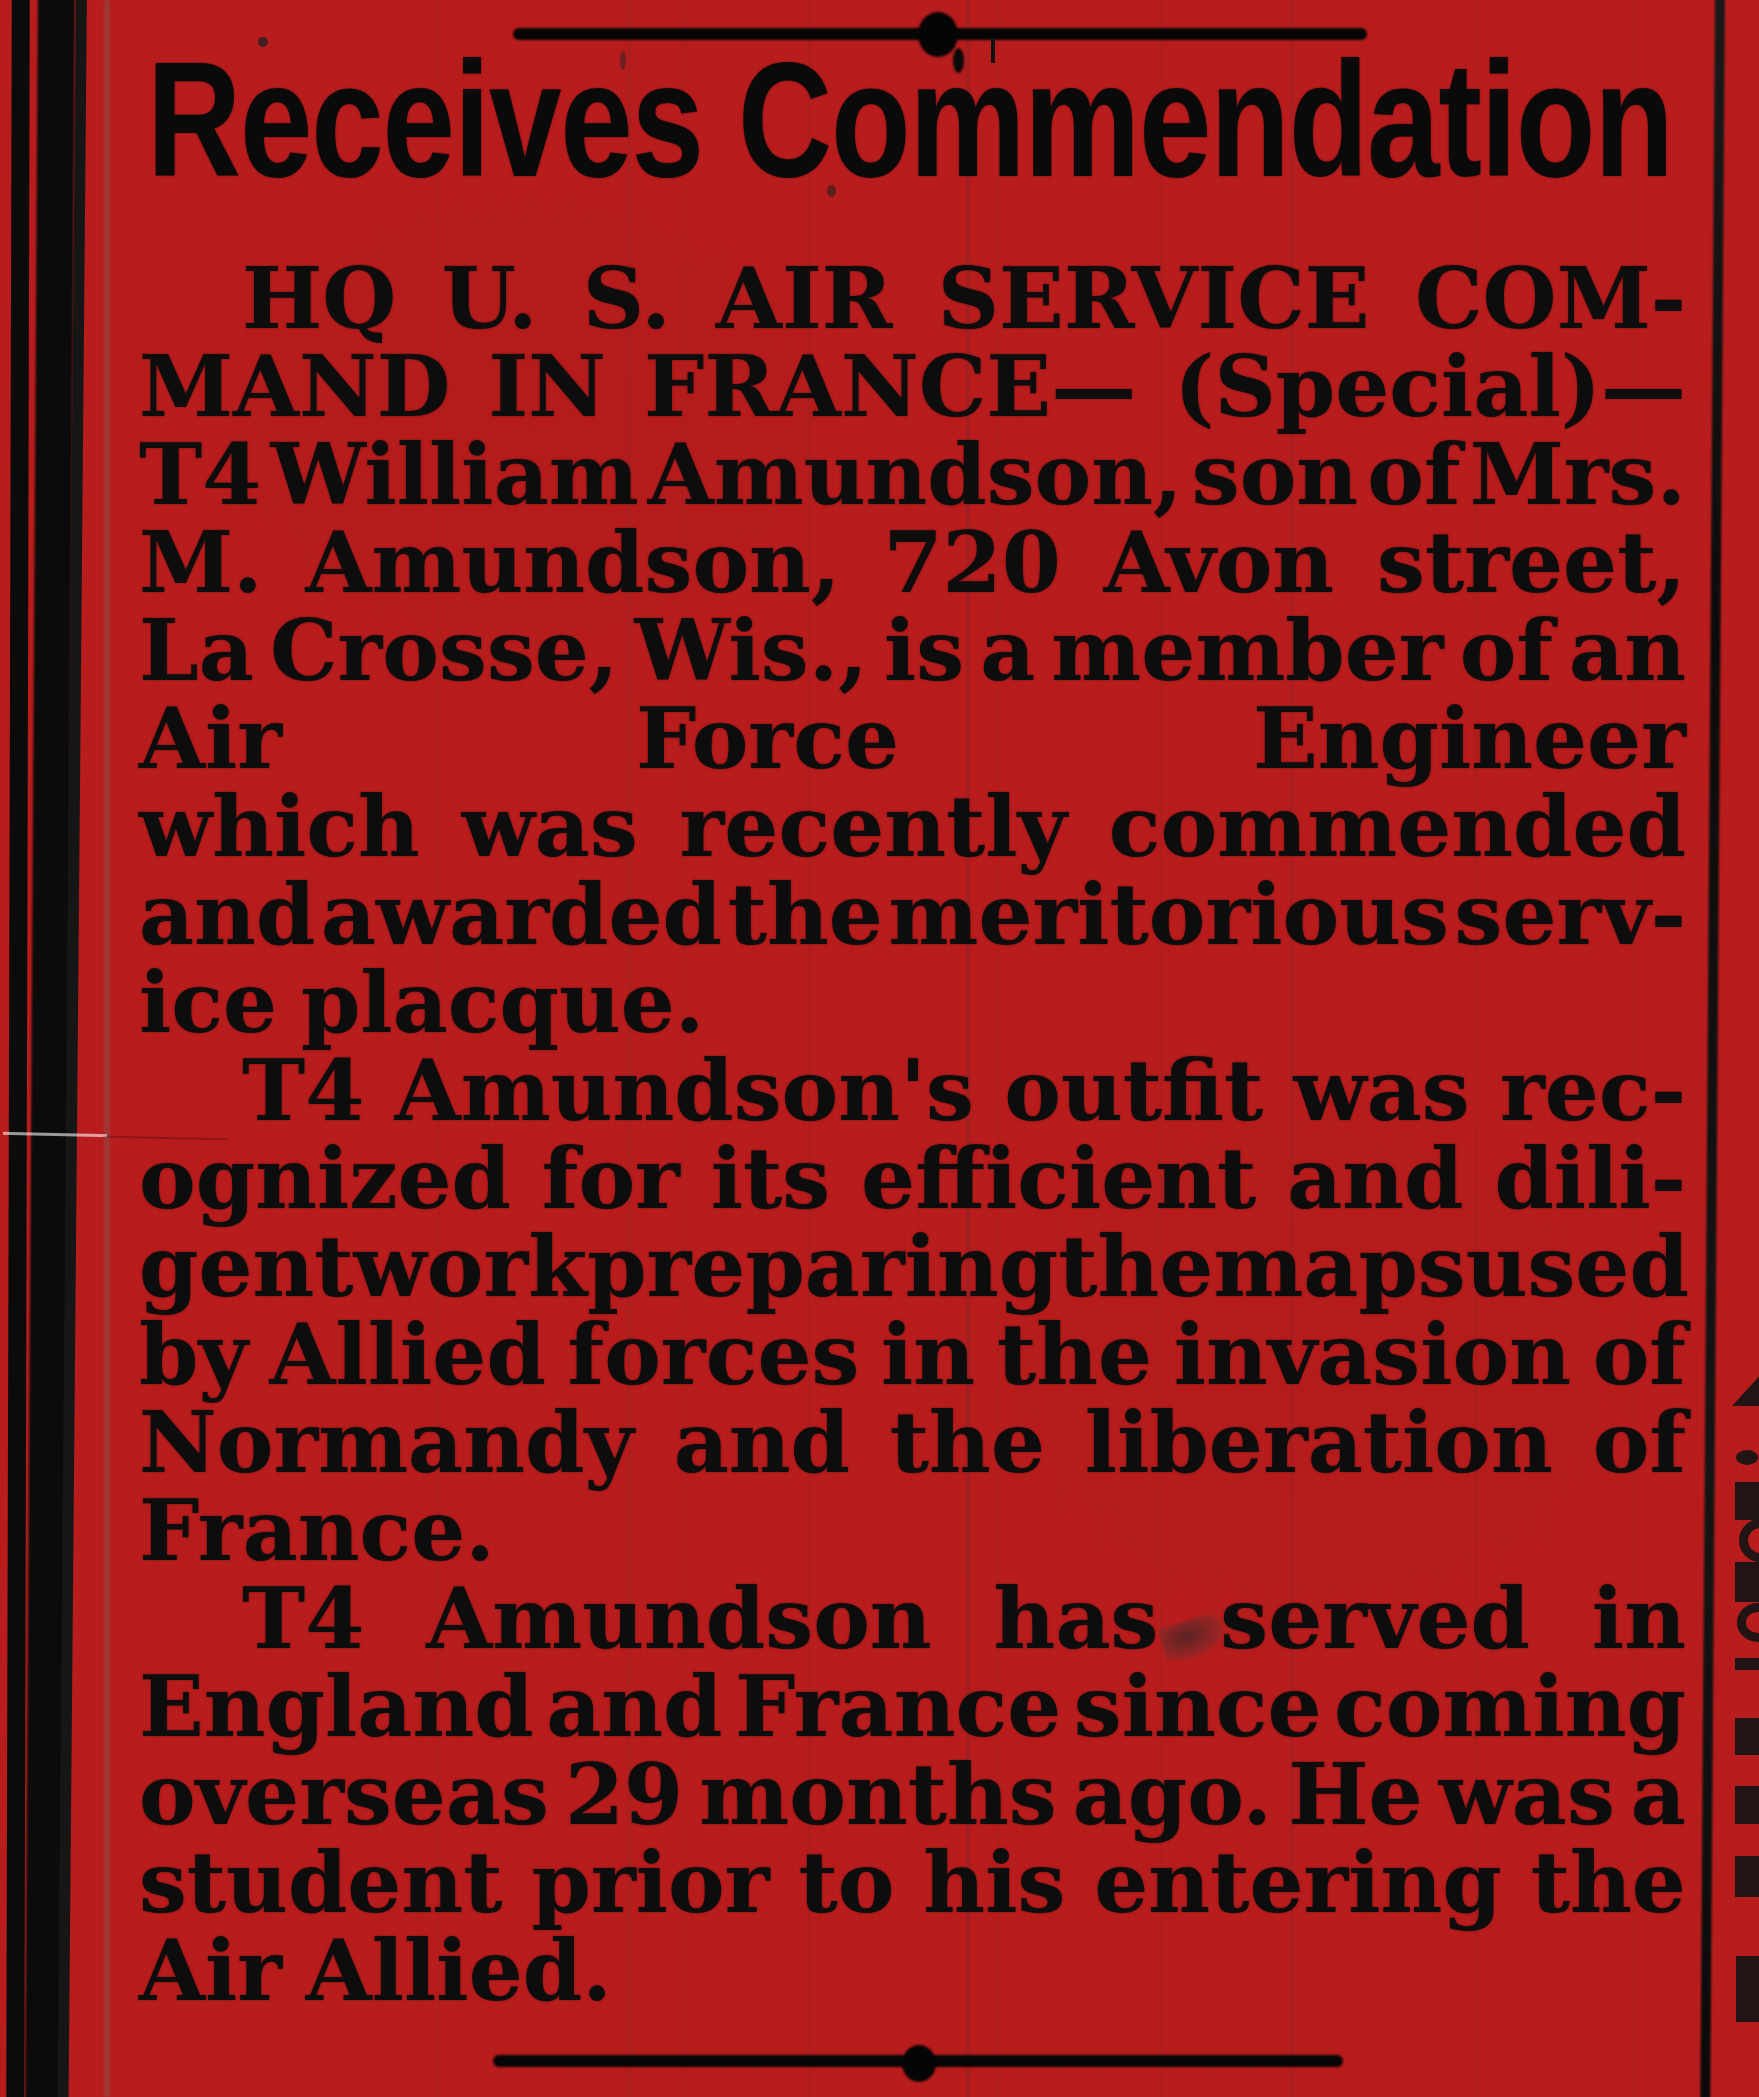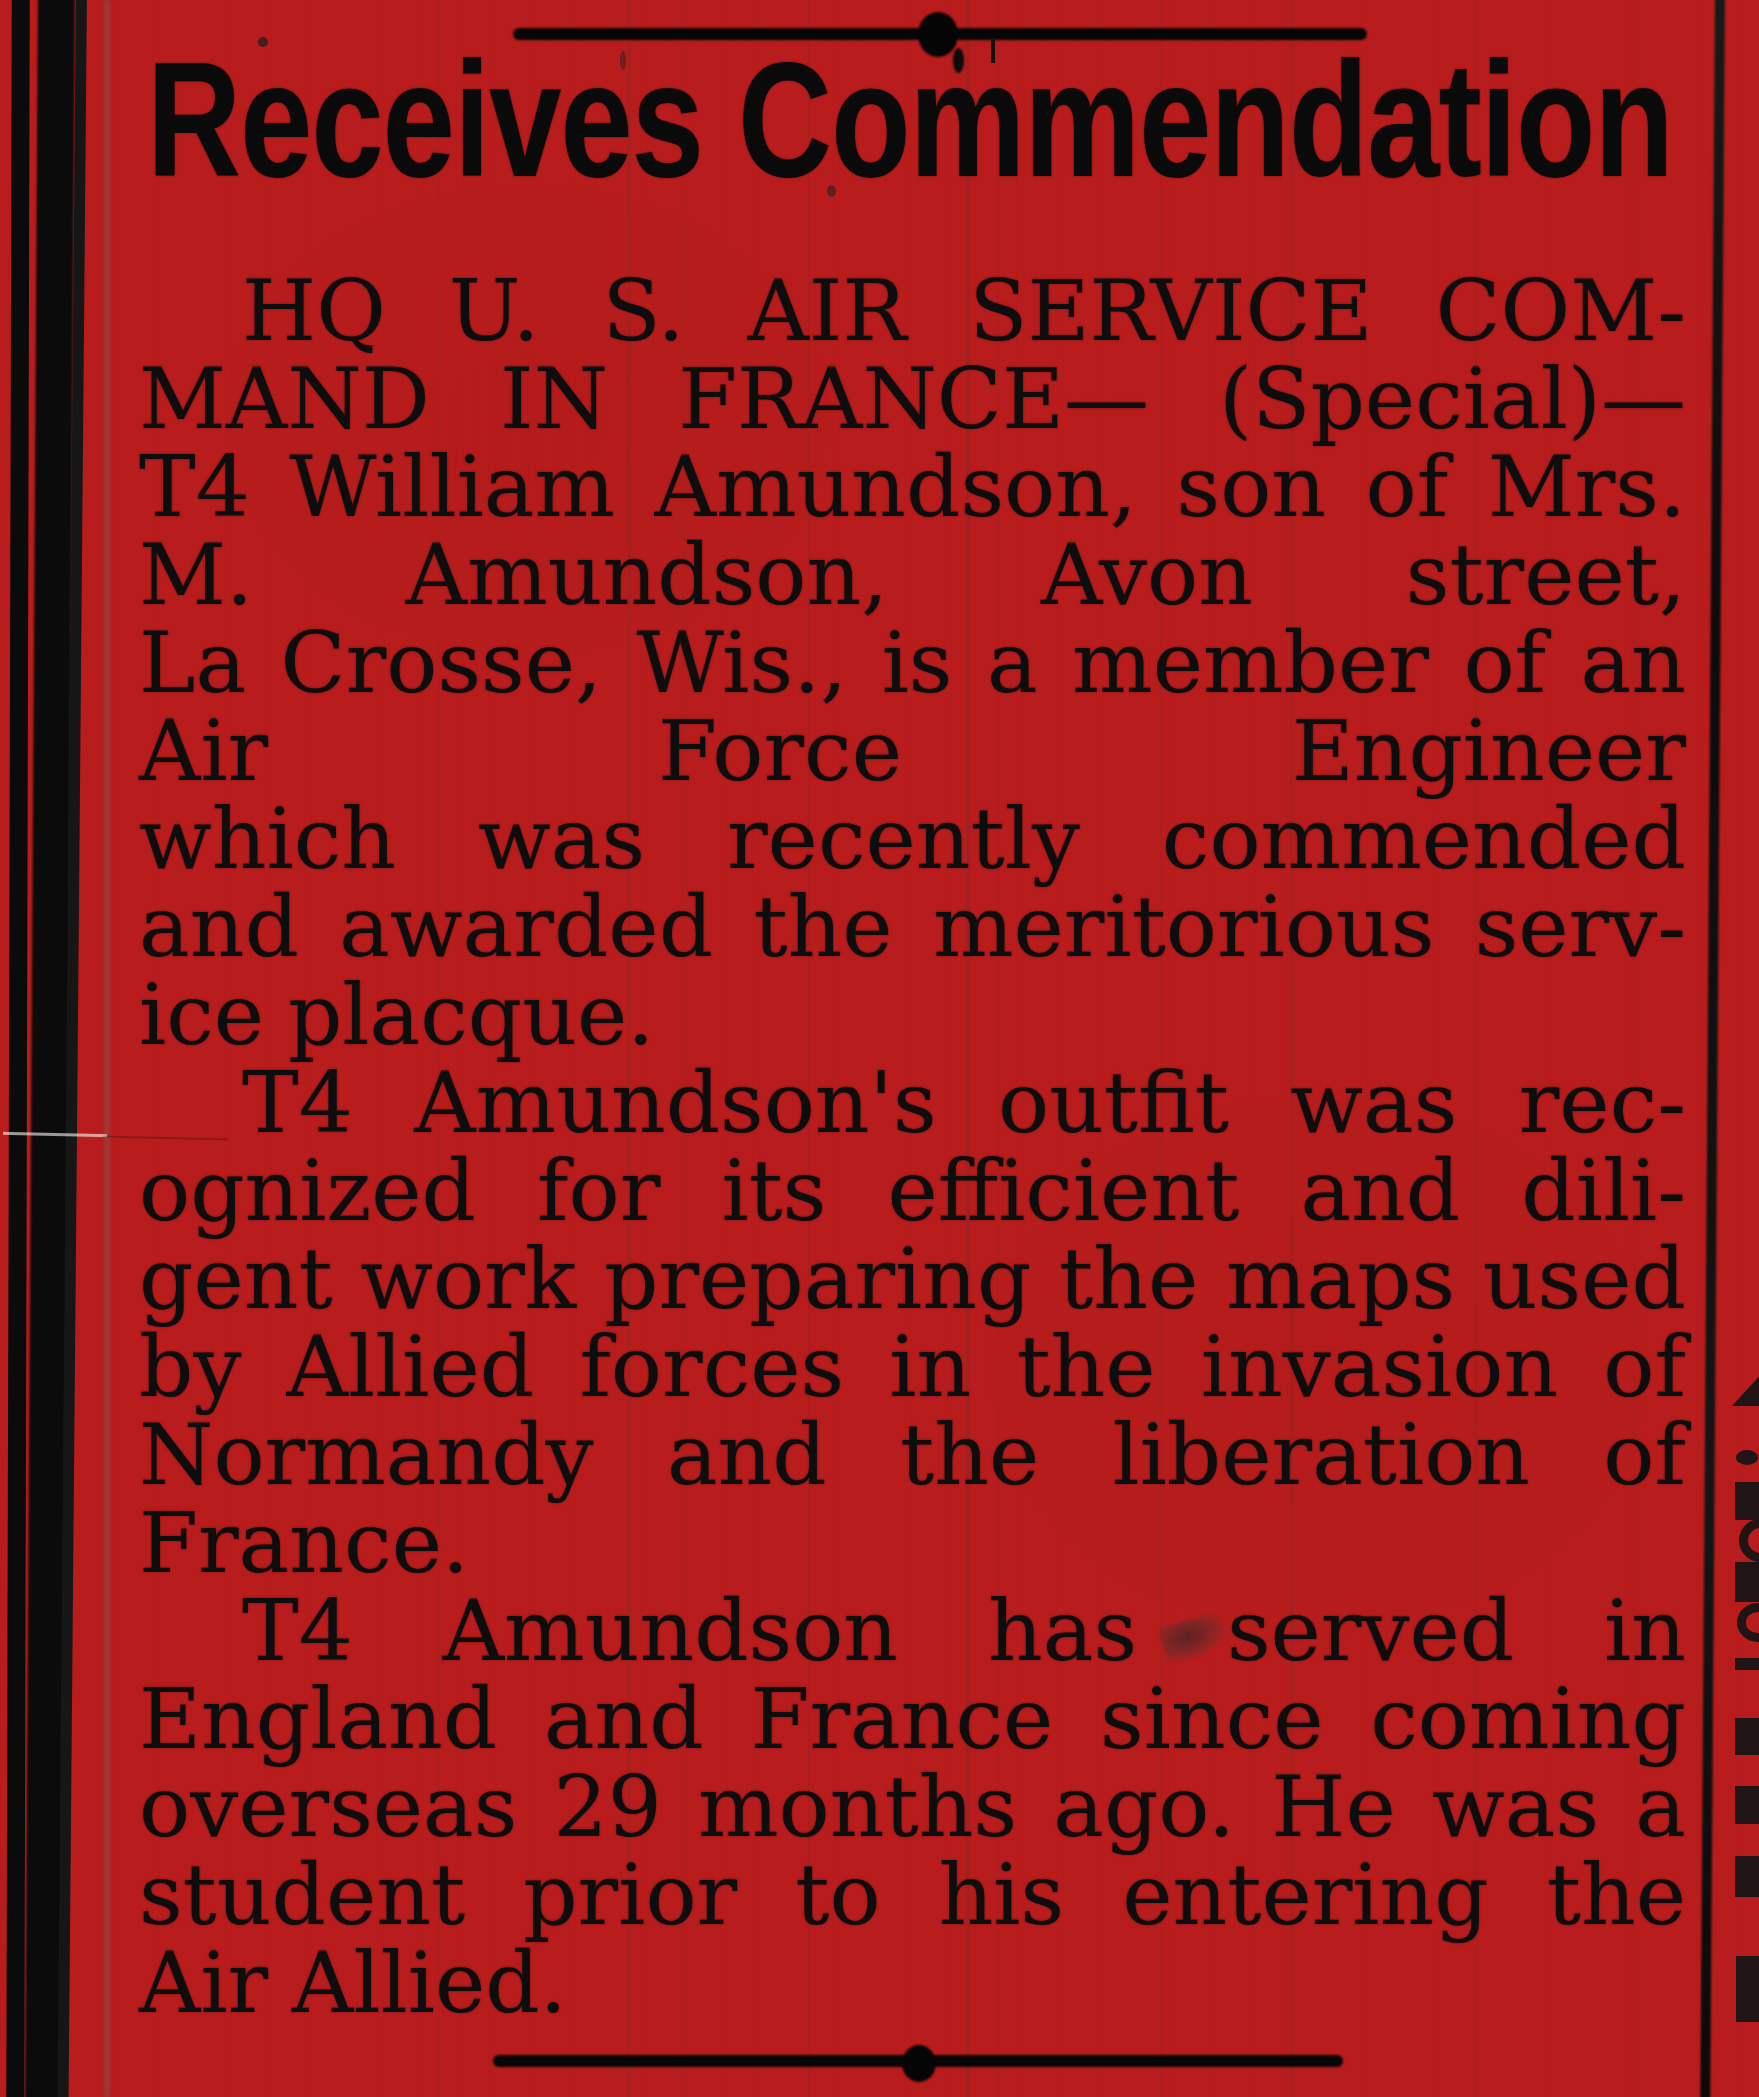--- a/index.html
+++ b/index.html
@@ -50,22 +50,22 @@
     font-family:"Liberation Sans", sans-serif;
     font-weight:700;font-size:163px;line-height:1.06;
     letter-spacing:-1.5px;white-space:nowrap;color:#0a0a0a;
     transform:scaleX(0.8);transform-origin:left top;
     text-shadow:0 0 2.2px rgba(0,0,0,0.5);
     filter:blur(0.4px);
   }
 
   
   .article{
-    position:absolute;left:139px;top:267px;width:1547px;
-    color:#0d0d0d;font-weight:400;font-size:85px;
+    position:absolute;left:139px;top:254px;width:1547px;
+    color:#0d0d0d;font-weight:700;font-size:85px;
     text-shadow:0 0 2.2px rgba(0,0,0,0.45);
     filter:blur(0.4px);
   }
   .line{display:flex;line-height:88px;height:88px;white-space:nowrap;}
   .line.just{justify-content:space-between;}
   .line:not(.just){justify-content:flex-start;gap:0.28em;}
   .line.indent{padding-left:103px;}
 
   
   .ink-smudge{position:absolute;left:1162px;top:1619px;width:65px;height:38px;
@@ -132,20 +132,21 @@
         <span class="word">T4</span>
         <span class="word">William</span>
         <span class="word">Amundson,</span>
         <span class="word">son</span>
         <span class="word">of</span>
         <span class="word">Mrs.</span>
       </div>
       <div class="line just">
         <span class="word">M.</span>
         <span class="word">Amundson,</span>
+        <span class="word">720</span>
         <span class="word">Avon</span>
         <span class="word">street,</span>
       </div>
       <div class="line just">
         <span class="word">La</span>
         <span class="word">Crosse,</span>
         <span class="word">Wis.,</span>
         <span class="word">is</span>
         <span class="word">a</span>
         <span class="word">member</span>

